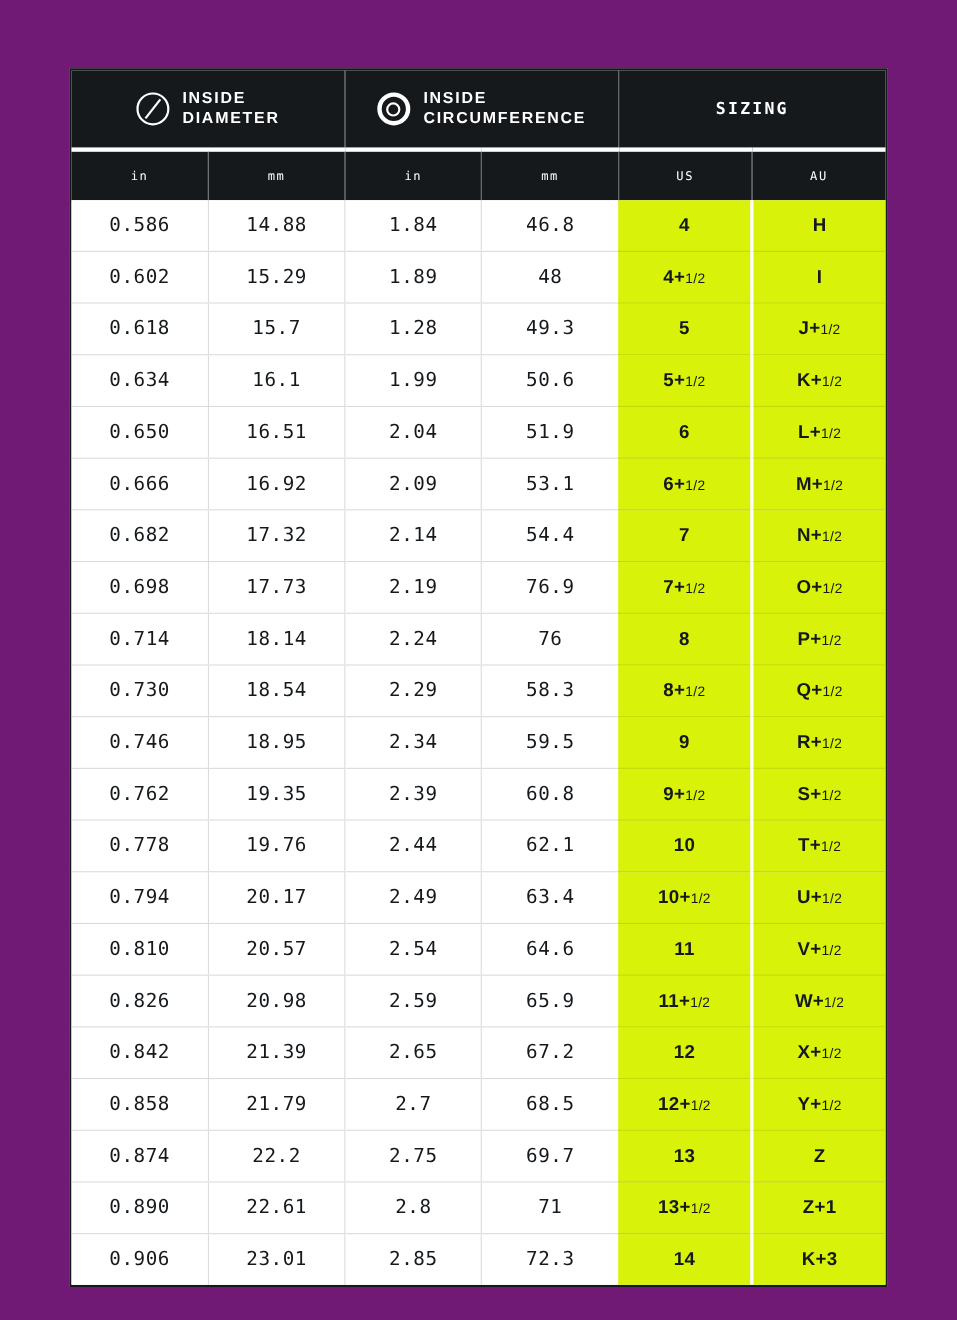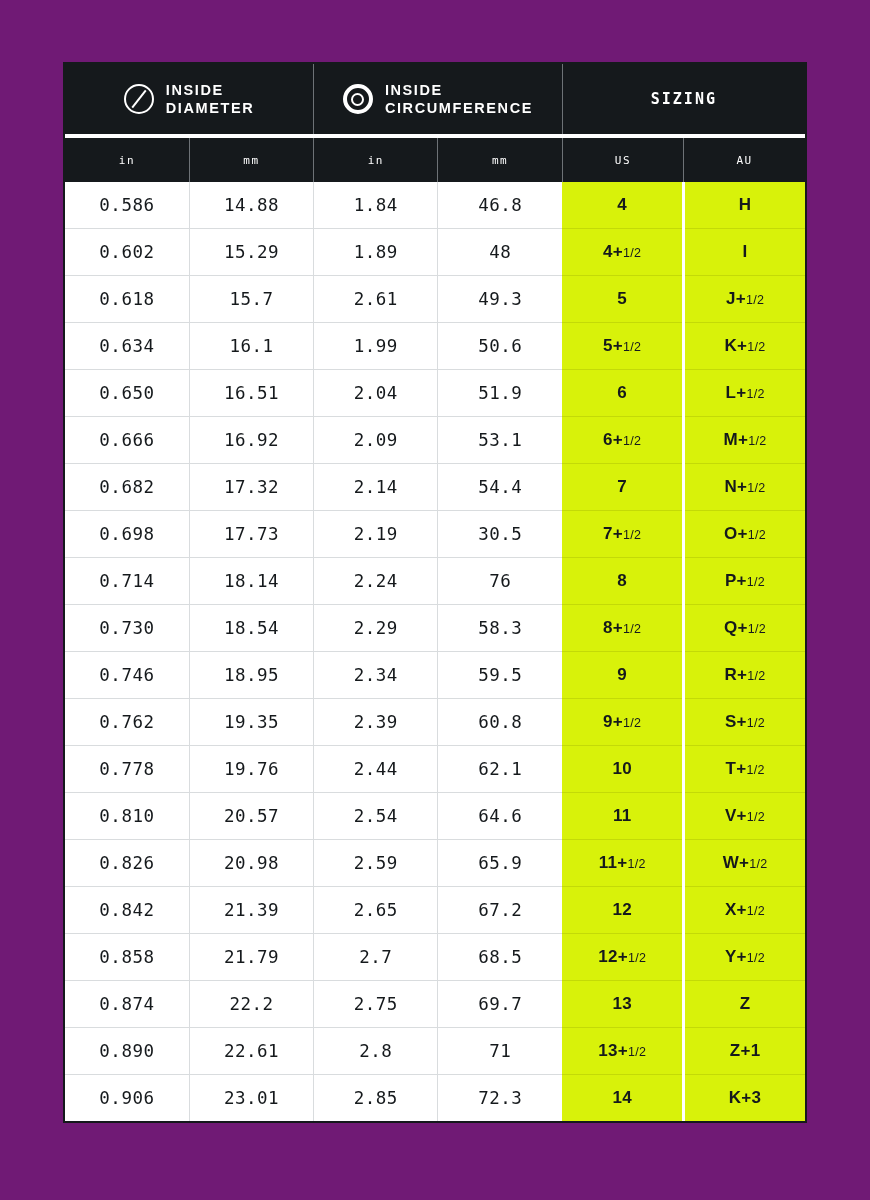--- a/index.html
+++ b/index.html
@@ -230,21 +230,21 @@
             <td>0.602</td>
             <td class="cell-div">15.29</td>
             <td class="cell-div">1.89</td>
             <td class="cell-div">48</td>
             <td class="size"><span>4+</span><span class="frac">1/2</span></td>
             <td class="size sep"><span>I</span></td>
           </tr>
           <tr>
             <td>0.618</td>
             <td class="cell-div">15.7</td>
-            <td class="cell-div">2.61</td>
+            <td class="cell-div">1.28</td>
             <td class="cell-div">49.3</td>
             <td class="size"><span>5</span></td>
             <td class="size sep"><span>J+</span><span class="frac">1/2</span></td>
           </tr>
           <tr>
             <td>0.634</td>
             <td class="cell-div">16.1</td>
             <td class="cell-div">1.99</td>
             <td class="cell-div">50.6</td>
             <td class="size"><span>5+</span><span class="frac">1/2</span></td>
@@ -271,21 +271,21 @@
             <td class="cell-div">17.32</td>
             <td class="cell-div">2.14</td>
             <td class="cell-div">54.4</td>
             <td class="size"><span>7</span></td>
             <td class="size sep"><span>N+</span><span class="frac">1/2</span></td>
           </tr>
           <tr>
             <td>0.698</td>
             <td class="cell-div">17.73</td>
             <td class="cell-div">2.19</td>
-            <td class="cell-div">30.5</td>
+            <td class="cell-div">76.9</td>
             <td class="size"><span>7+</span><span class="frac">1/2</span></td>
             <td class="size sep"><span>O+</span><span class="frac">1/2</span></td>
           </tr>
           <tr>
             <td>0.714</td>
             <td class="cell-div">18.14</td>
             <td class="cell-div">2.24</td>
             <td class="cell-div">76</td>
             <td class="size"><span>8</span></td>
             <td class="size sep"><span>P+</span><span class="frac">1/2</span></td>
@@ -316,20 +316,28 @@
           </tr>
           <tr>
             <td>0.778</td>
             <td class="cell-div">19.76</td>
             <td class="cell-div">2.44</td>
             <td class="cell-div">62.1</td>
             <td class="size"><span>10</span></td>
             <td class="size sep"><span>T+</span><span class="frac">1/2</span></td>
           </tr>
           <tr>
+            <td>0.794</td>
+            <td class="cell-div">20.17</td>
+            <td class="cell-div">2.49</td>
+            <td class="cell-div">63.4</td>
+            <td class="size"><span>10+</span><span class="frac">1/2</span></td>
+            <td class="size sep"><span>U+</span><span class="frac">1/2</span></td>
+          </tr>
+          <tr>
             <td>0.810</td>
             <td class="cell-div">20.57</td>
             <td class="cell-div">2.54</td>
             <td class="cell-div">64.6</td>
             <td class="size"><span>11</span></td>
             <td class="size sep"><span>V+</span><span class="frac">1/2</span></td>
           </tr>
           <tr>
             <td>0.826</td>
             <td class="cell-div">20.98</td>

